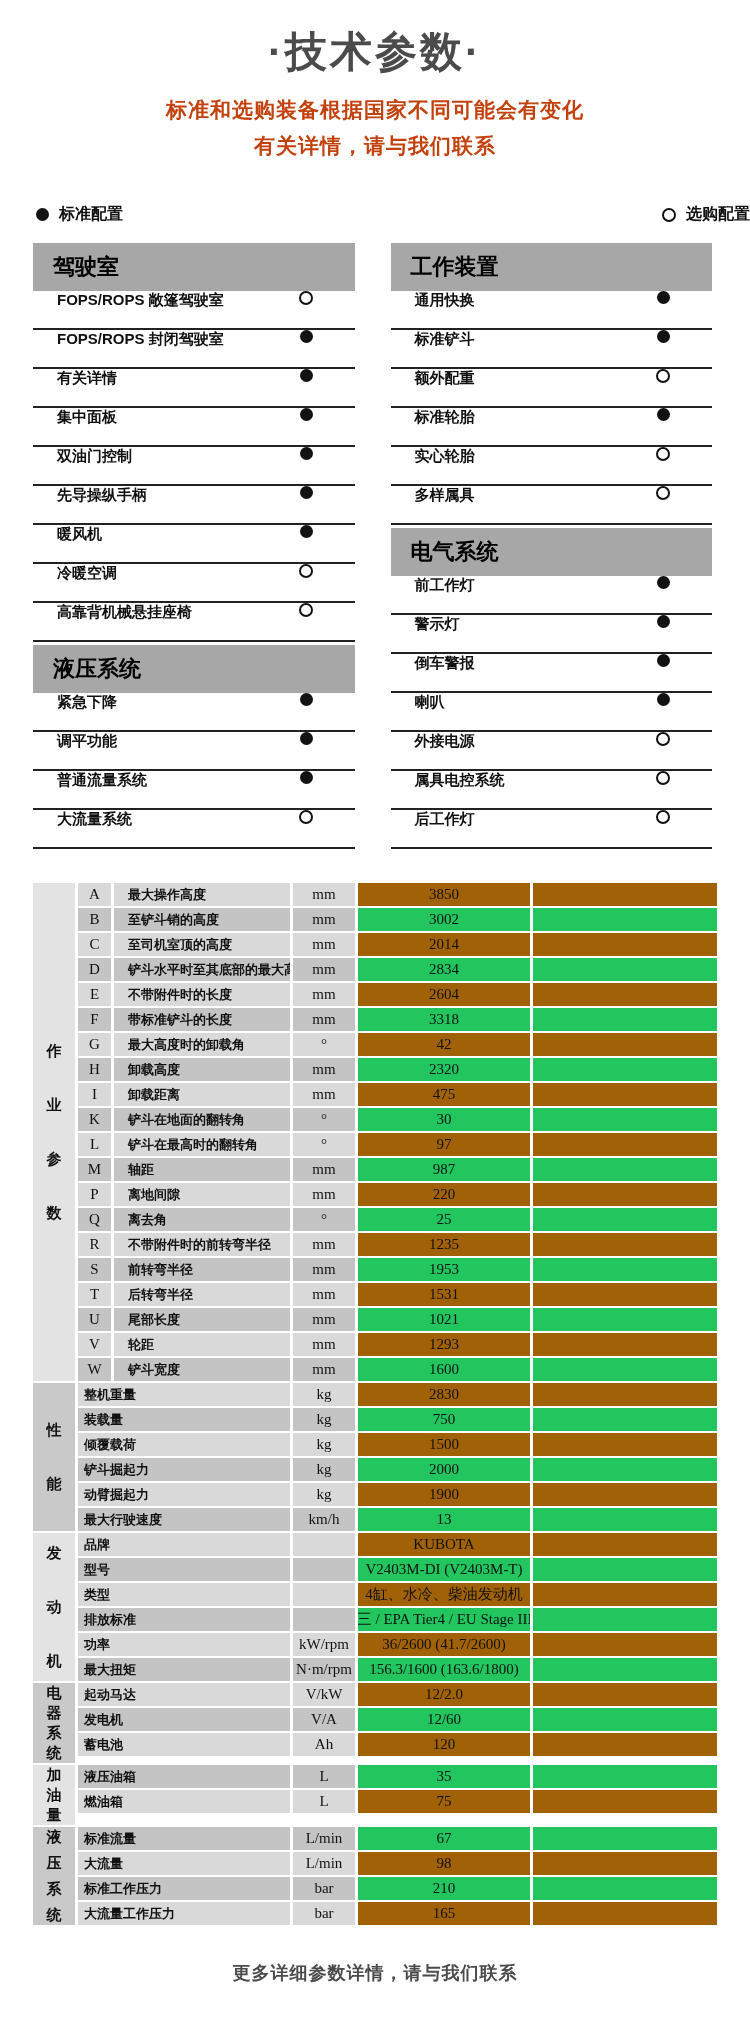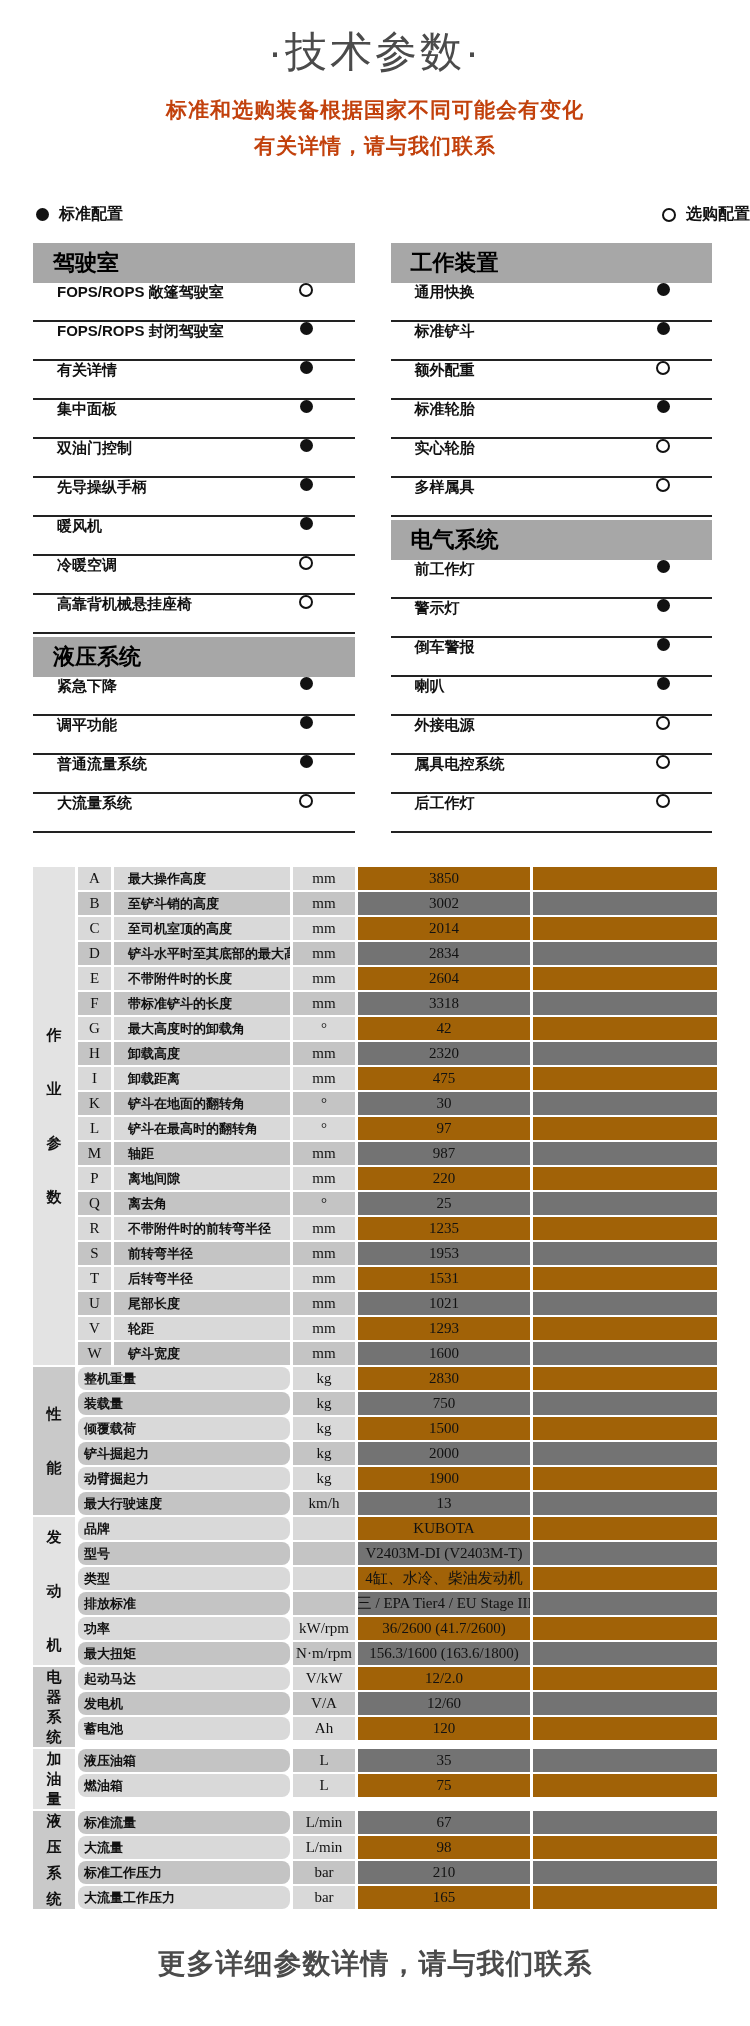--- a/index.html
+++ b/index.html
@@ -1,62 +1,62 @@
 <!DOCTYPE html>
 <html><head>
 <meta charset="utf-8">
 <style>
   html,body{margin:0;padding:0;background:#ffffff;}
   body{width:750px;height:2026px;overflow:hidden;font-family:"Liberation Sans","DejaVu Sans",sans-serif;color:#111;}
   .page{width:750px;}
 
   
   .hdr{text-align:center;padding-top:24px;}
-  .hdr h1{margin:0 0 16px 0;font-size:42px;font-weight:normal;color:#4b4b4b;letter-spacing:3px;}
+  .hdr h1{margin:0 0 16px 0;font-size:42px;font-weight:bold;color:#4b4b4b;letter-spacing:3px;}
   .hdr p{margin:8px 0;font-size:21px;font-weight:bold;color:#c2410c;letter-spacing:1px;}
 
   
   .legend{display:flex;align-items:center;gap:52px;margin:44px 0 18px 36px;font-size:16px;font-weight:bold;justify-content:space-between;}
   .legend .l-item{display:flex;align-items:center;gap:10px;}
 
   .dot{width:13px;height:13px;border-radius:50%;flex:0 0 auto;}
   .dot.filled{background:#121212;}
   .dot.open{background:#fff;border:2px solid #121212;box-sizing:border-box;width:14px;height:14px;}
 
   
   .equip-grid{display:flex;gap:36px;margin:0 38px 0 33px;align-items:flex-start;}
   .equip-col{flex:1;}
-  .equip-header{background:#a7a7a7;height:40px;display:flex;align-items:center;box-sizing:border-box;
+  .equip-header{background:#a7a7a7;height:48px;display:flex;align-items:center;box-sizing:border-box;
     padding-left:20px;font-size:22px;font-weight:bold;color:#000;margin-top:3px;}
   .equip-section:first-child .equip-header{margin-top:0;}
   .equip-row{height:37px;border-bottom:2px solid #222;display:flex;align-items:flex-start;justify-content:space-between;
     box-sizing:content-box;padding:0 42px 0 24px;font-size:15px;font-weight:bold;}
 
   
   .spec-table{margin:34px 33px 0 33px;}
   .t-section{display:flex;margin-bottom:2px;}
   .t-label{width:42px;margin-right:3px;display:flex;flex-direction:column;align-items:center;justify-content:center;
     font-size:15px;font-weight:bold;line-height:20px;}
   .t-label.alt0{background:#e3e3e3;}
   .t-label.alt1{background:#c9c9c9;}
   .t-rows{flex:1;display:flex;flex-direction:column;gap:2px;}
   .t-row{height:23px;display:grid;grid-template-columns:33px 176px 62px 172px 1fr;column-gap:3px;}
   .t-row.merged{grid-template-columns:212px 62px 172px 1fr;}
   .t-cell{display:flex;align-items:center;justify-content:center;font-size:15px;overflow:hidden;white-space:nowrap;}
   .t-name{justify-content:flex-start;padding-left:14px;font-size:13px;font-weight:bold;
     font-family:"Liberation Sans","DejaVu Sans",sans-serif;}
-  .merged .t-name{padding-left:6px;border-radius:8px;}
+  .merged .t-name{padding-left:6px;}
   .t-letter,.t-unit,.t-value{font-family:"Liberation Serif","DejaVu Serif",serif;}
   .t-row.light .t-letter,.t-row.light .t-name,.t-row.light .t-unit{background:#d9d9d9;}
   .t-row.dark  .t-letter,.t-row.dark  .t-name,.t-row.dark  .t-unit{background:#c4c4c4;}
   .t-row.light .t-value,.t-row.light .t-extra{background:#a16207;}
-  .t-row.dark  .t-value,.t-row.dark  .t-extra{background:#737373;font-family:Liberation Serif, serif;}
+  .t-row.dark  .t-value,.t-row.dark  .t-extra{background:#22c55e;font-family:Liberation Serif, serif;}
 
   
-  .footer{text-align:center;margin-top:36px;font-size:28px;font-weight:bold;color:#4b4b4b;letter-spacing:1px;}
+  .footer{text-align:center;margin-top:36px;font-size:18px;font-weight:bold;color:#4b4b4b;letter-spacing:1px;}
 </style>
 </head>
 <body>
 
 <div class="page">
 
   <div class="hdr">
     <h1>·技术参数·</h1>
     <p>标准和选购装备根据国家不同可能会有变化</p>
     <p>有关详情，请与我们联系</p>

